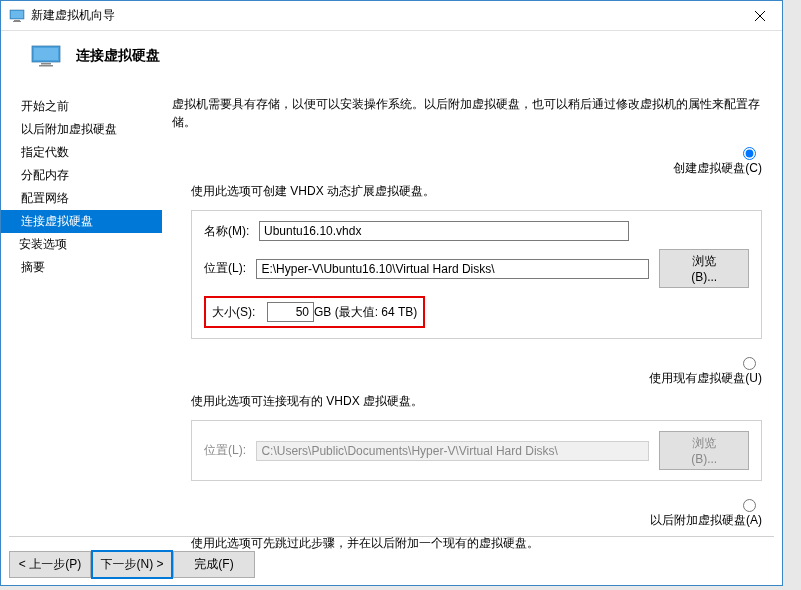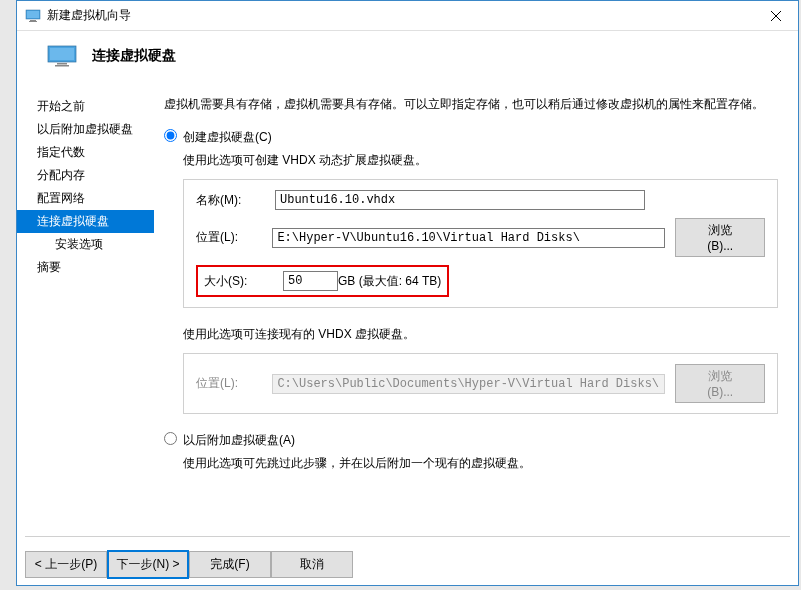--- a/index.html
+++ b/index.html
@@ -1,44 +1,44 @@
 <!DOCTYPE html>
 <html><head>
 <meta charset="utf-8">
 <style>
 * { box-sizing: border-box; margin: 0; padding: 0; }
 body { font-family: "Microsoft YaHei", "Segoe UI", sans-serif; font-size: 12px; background: #e8e8e8; }
-.dialog { position: absolute; left: 16px; top: 0; width: 783px; height: 586px; background: #fff; border: 1px solid #3a87c7; }
+.dialog { position: absolute; left: 0; top: 0; width: 783px; height: 586px; background: #fff; border: 1px solid #3a87c7; }
 .titlebar { height: 30px; display: flex; align-items: center; padding: 0 0 0 8px; background: #fff; border-bottom: 1px solid #e0e0e0; }
 .titlebar-icon { width: 16px; height: 16px; margin-right: 6px; }
 .titlebar-text { flex: 1; font-size: 12px; color: #000; }
 .titlebar-close { width: 45px; height: 30px; display: flex; align-items: center; justify-content: center; cursor: pointer; }
 .header { height: 50px; display: flex; align-items: center; padding-left: 30px; }
 .header-icon { width: 30px; height: 22px; margin-right: 15px; }
 .header-title { font-size: 14px; font-weight: bold; color: #000; }
 .body { display: flex; height: 455px; }
 .sidebar { width: 180px; padding: 14px 0 0 0; }
 .sidebar-item { padding: 3px 0 3px 20px; cursor: pointer; color: #000; }
 .sidebar-item.active { background: #0078d7; color: #fff; }
-.sidebar-item.indent { padding-left: 38px; }
+.sidebar-item.indent { padding-left: 18px; }
 .content { flex: 1; padding: 14px 20px 0 10px; }
 .intro { margin-bottom: 16px; line-height: 1.5; color: #000; }
-.radio-row { display: flex; align-items: flex-start; margin-bottom: 6px; }
+.radio-row { display: flex; align-items: flex-end; margin-bottom: 6px; flex-direction: column; }
 .radio-row input[type=radio] { margin-right: 6px; }
 .option-desc { margin-left: 19px; margin-bottom: 10px; color: #000; }
 .form-block { margin-left: 19px; border: 1px solid #d0d0d0; padding: 10px 12px; margin-bottom: 18px; }
 .form-block.disabled { color: #888; }
 .form-row { display: flex; align-items: center; margin-bottom: 8px; }
 .form-row:last-child { margin-bottom: 0; }
 .form-label { width: 55px; }
-.form-input { font-family: Liberation Mono, monospace; font-size: 12px; padding: 2px 4px; border: 1px solid #7a7a7a; background: #fff; margin-left: 24px; }
+.form-input { font-family: Liberation Sans, sans-serif; font-size: 12px; padding: 2px 4px; border: 1px solid #7a7a7a; background: #fff; }
 .form-input:disabled { background: #f0f0f0; color: #888; border-color: #d0d0d0; }
 .name-input { width: 370px; }
 .loc-input { width: 412px; }
-.size-input { width: 55px; }
+.size-input { width: 47px; text-align: right; }
 .browse-btn { margin-left: 10px; padding: 3px 20px; border: 1px solid #adadad; background: #e1e1e1; cursor: pointer; font-family: inherit; font-size: 12px; }
 .browse-btn:disabled { color: #888; cursor: default; }
 .size-unit { }
 .highlight { border: 2px solid #e60000; padding: 4px 6px; display: inline-flex; align-items: center; }
 .footer { height: 56px; border-top: 1px solid #d0d0d0; display: flex; justify-content: flex-start; align-items: center; padding-right: 18px; margin: 0 8px; }
 .footer-btn { padding: 4px 0; width: 82px; border: 1px solid #adadad; background: #e1e1e1; cursor: pointer; font-family: inherit; font-size: 12px; }
 .footer-btn.primary { border: 2px solid #0078d7; }
 .monitor-svg { display: block; }
 </style>
 </head>
@@ -81,21 +81,21 @@
       <div class="sidebar-item">以后附加虚拟硬盘</div>
       <div class="sidebar-item">指定代数</div>
       <div class="sidebar-item">分配内存</div>
       <div class="sidebar-item">配置网络</div>
       <div class="sidebar-item active">连接虚拟硬盘</div>
       <div class="sidebar-item indent">安装选项</div>
       <div class="sidebar-item">摘要</div>
     </div>
 
     <div class="content">
-      <div class="intro">虚拟机需要具有存储，虚拟机需要具有存储。可以立即指定存储，也可以稍后通过修改虚拟机的属性来配置存储。</div>
+      <div class="intro">虚拟机需要具有存储，以便可以安装操作系统。以后附加虚拟硬盘，也可以稍后通过修改虚拟机的属性来配置存储。</div>
 
       <div class="radio-row">
         <input type="radio" name="vhdopt" checked="" style="">
         <label>创建虚拟硬盘(C)</label>
       </div>
       <div class="option-desc">使用此选项可创建 VHDX 动态扩展虚拟硬盘。</div>
       <div class="form-block">
         <div class="form-row">
           <span class="form-label">名称(M):</span>
           <input class="form-input name-input" value="Ubuntu16.10.vhdx" style="">
@@ -107,20 +107,24 @@
         </div>
         <div class="form-row">
           <span class="highlight">
             <span class="form-label">大小(S):</span>
             <input class="form-input size-input" value="50" style="">
             <span class="size-unit">GB (最大值: 64 TB)</span>
           </span>
         </div>
       </div>
 
+      <div class="radio-row">
+        <input type="radio" name="vhdopt" style="">
+        <label>使用现有虚拟硬盘(U)</label>
+      </div>
       <div class="option-desc">使用此选项可连接现有的 VHDX 虚拟硬盘。</div>
       <div class="form-block disabled">
         <div class="form-row">
           <span class="form-label">位置(L):</span>
           <input class="form-input loc-input" disabled="" value="C:\Users\Public\Documents\Hyper-V\Virtual Hard Disks\" style="">
           <button class="browse-btn" disabled="">浏览(B)...</button>
         </div>
       </div>
 
       <div class="radio-row">
@@ -128,16 +132,15 @@
         <label>以后附加虚拟硬盘(A)</label>
       </div>
       <div class="option-desc">使用此选项可先跳过此步骤，并在以后附加一个现有的虚拟硬盘。</div>
     </div>
   </div>
 
   <div class="footer">
     <button class="footer-btn">&lt; 上一步(P)</button>
     <button class="footer-btn primary">下一步(N) &gt;</button>
     <button class="footer-btn">完成(F)</button>
-    <button class="footer-btn">取消</button>
   </div>
 
 </div>
 
 </body></html>

